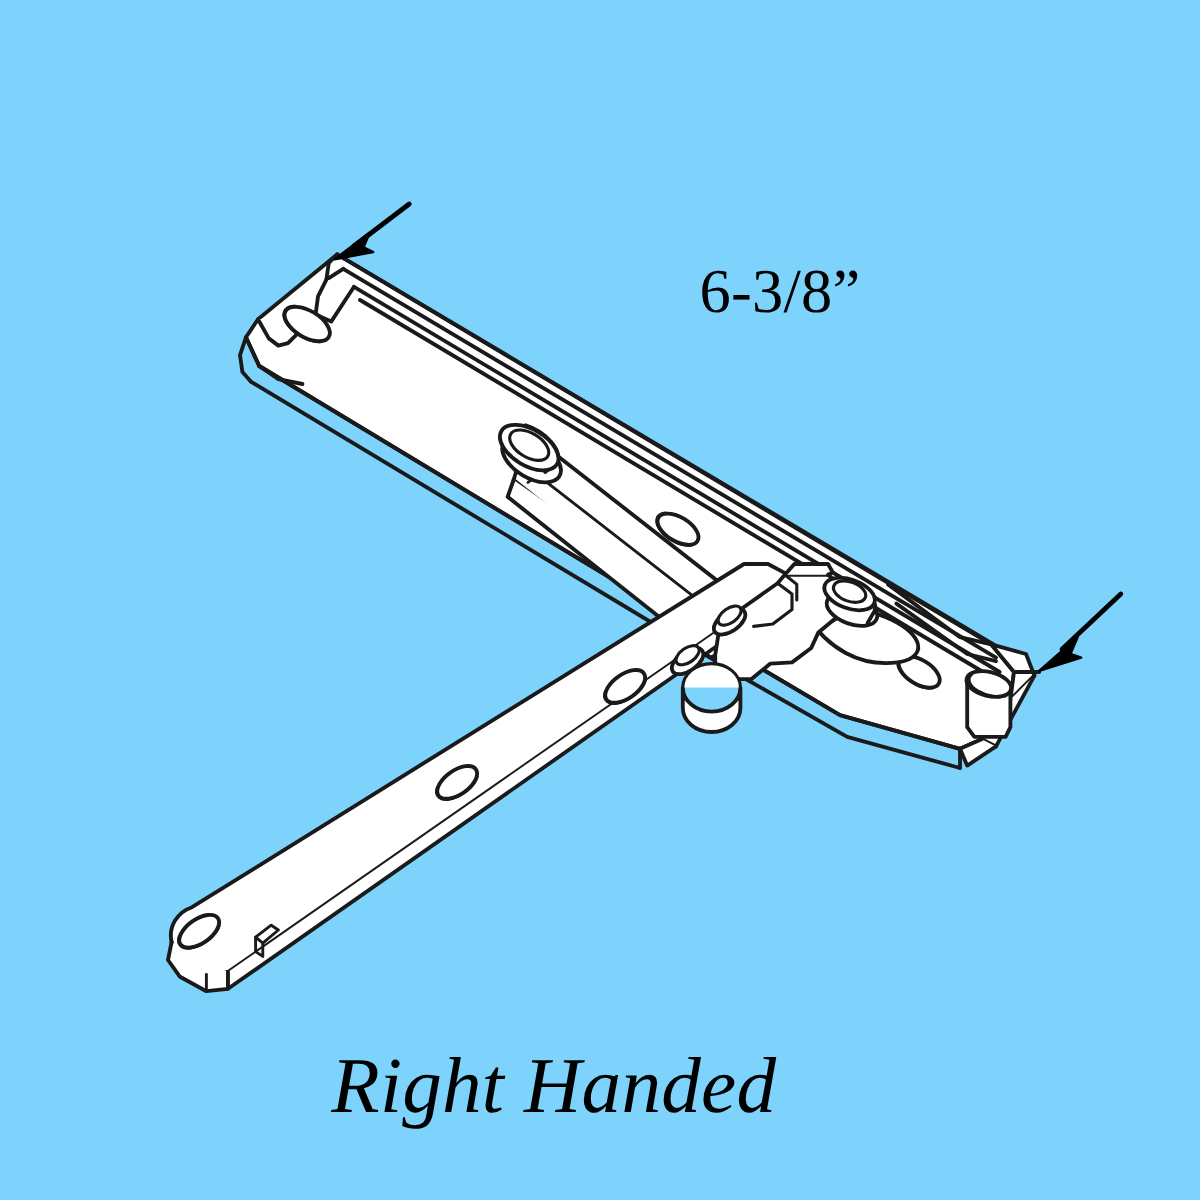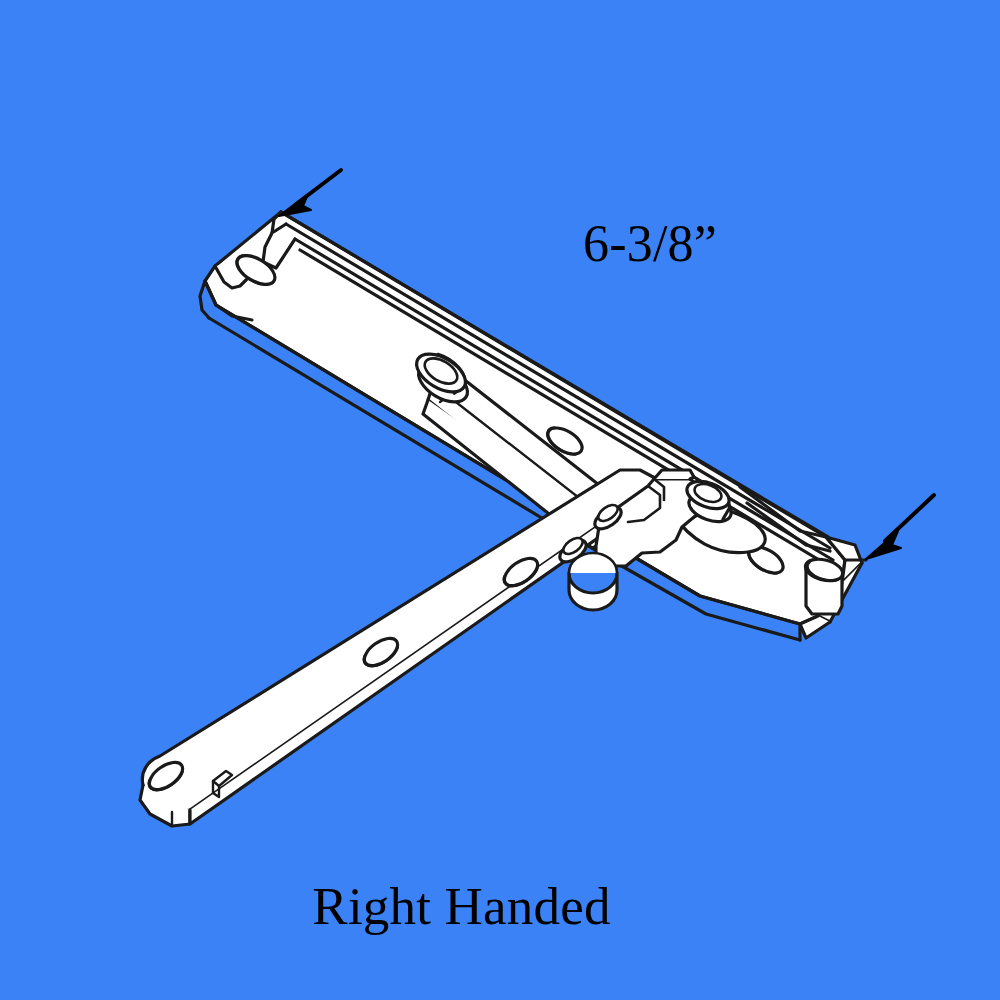--- a/index.html
+++ b/index.html
@@ -12,21 +12,21 @@
     width: 1000px;
     height: 1000px;
     overflow: hidden;
     font-family: "Liberation Serif", "DejaVu Serif", serif;
     color: #000000;
   }
   #stage {
     position: relative;
     width: 1000px;
     height: 1000px;
-    background: #3b82f6;
+    background: #7dd3fc;
   }
   #drawing {
     position: absolute;
     left: 0;
     top: 0;
     width: 1000px;
     height: 1000px;
     display: block;
   }
   .label {
@@ -51,22 +51,23 @@
     line-height: 60px;
     text-align: center;
     width: 300px;
     margin-left: 500px;
   }
   #label-handed {
     left: 0;
     top: 878px;
     width: 923px;
     text-align: center;
-    font-size: 53px;
+    font-size: 66px;
     line-height: 56px;
+    font-style: italic;
   }
 </style>
 </head>
 <body>
 
 <div id="stage">
 
   <svg id="drawing" viewBox="0 0 1000 1000" xmlns="http://www.w3.org/2000/svg">
 
     <g fill="#ffffff" stroke="#1a1a1a" stroke-width="3.2" stroke-linejoin="round" stroke-linecap="round">

